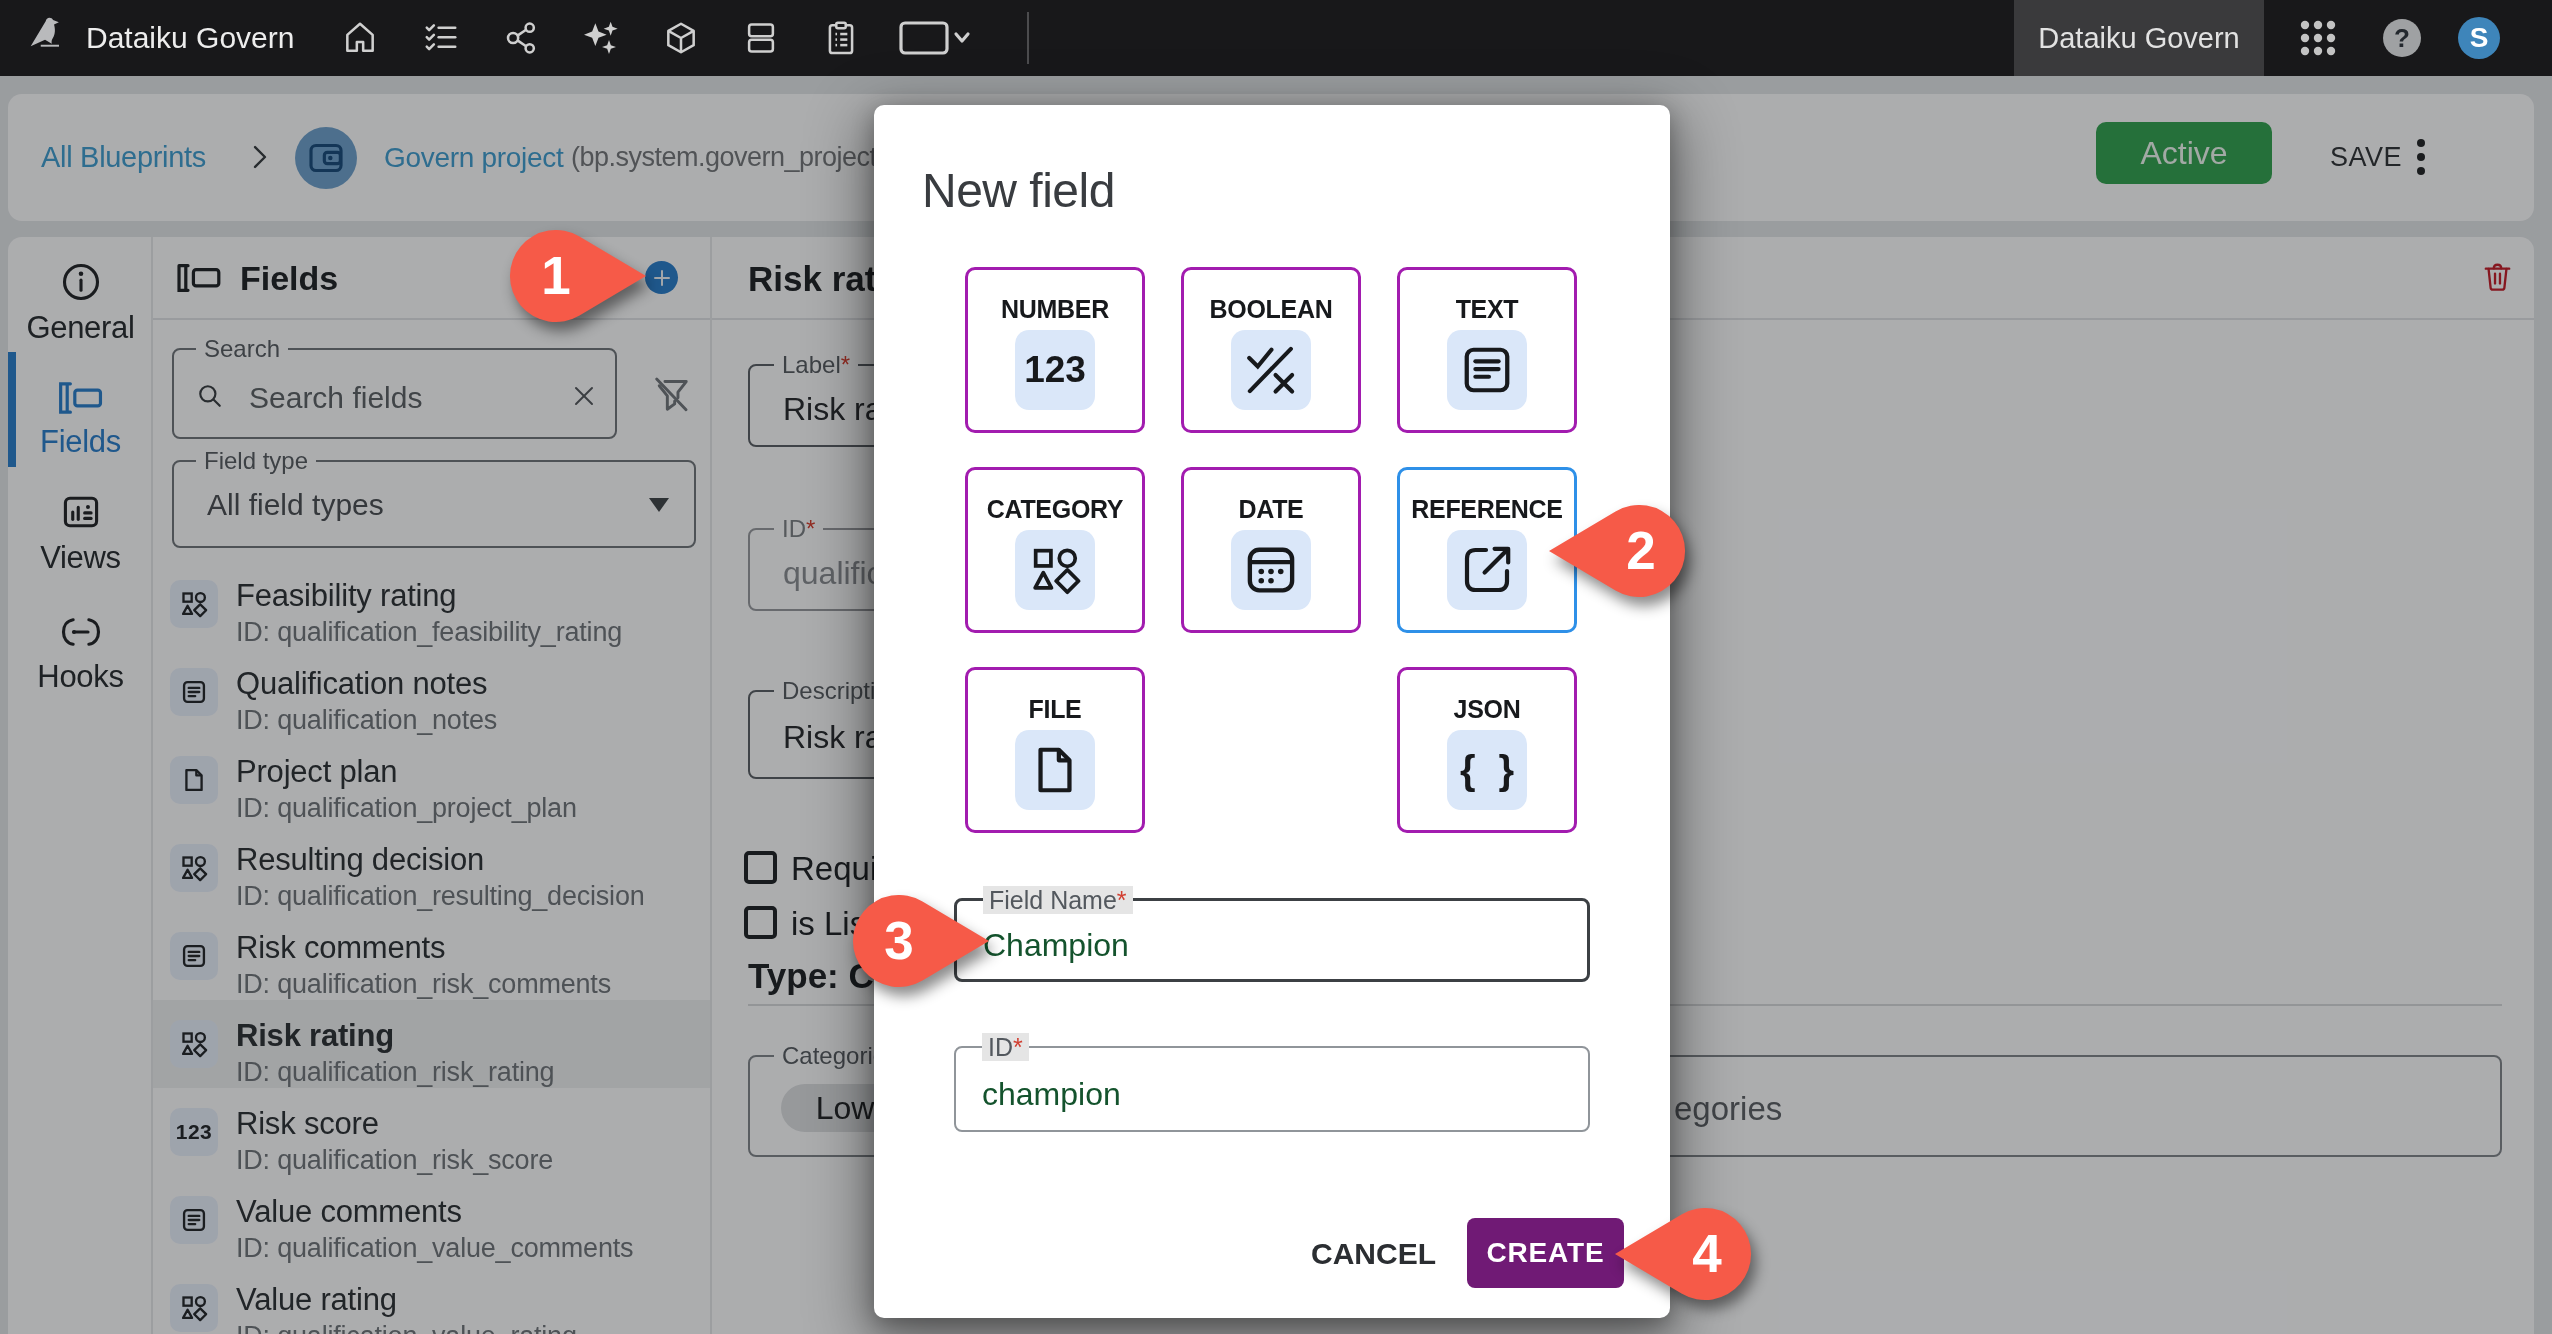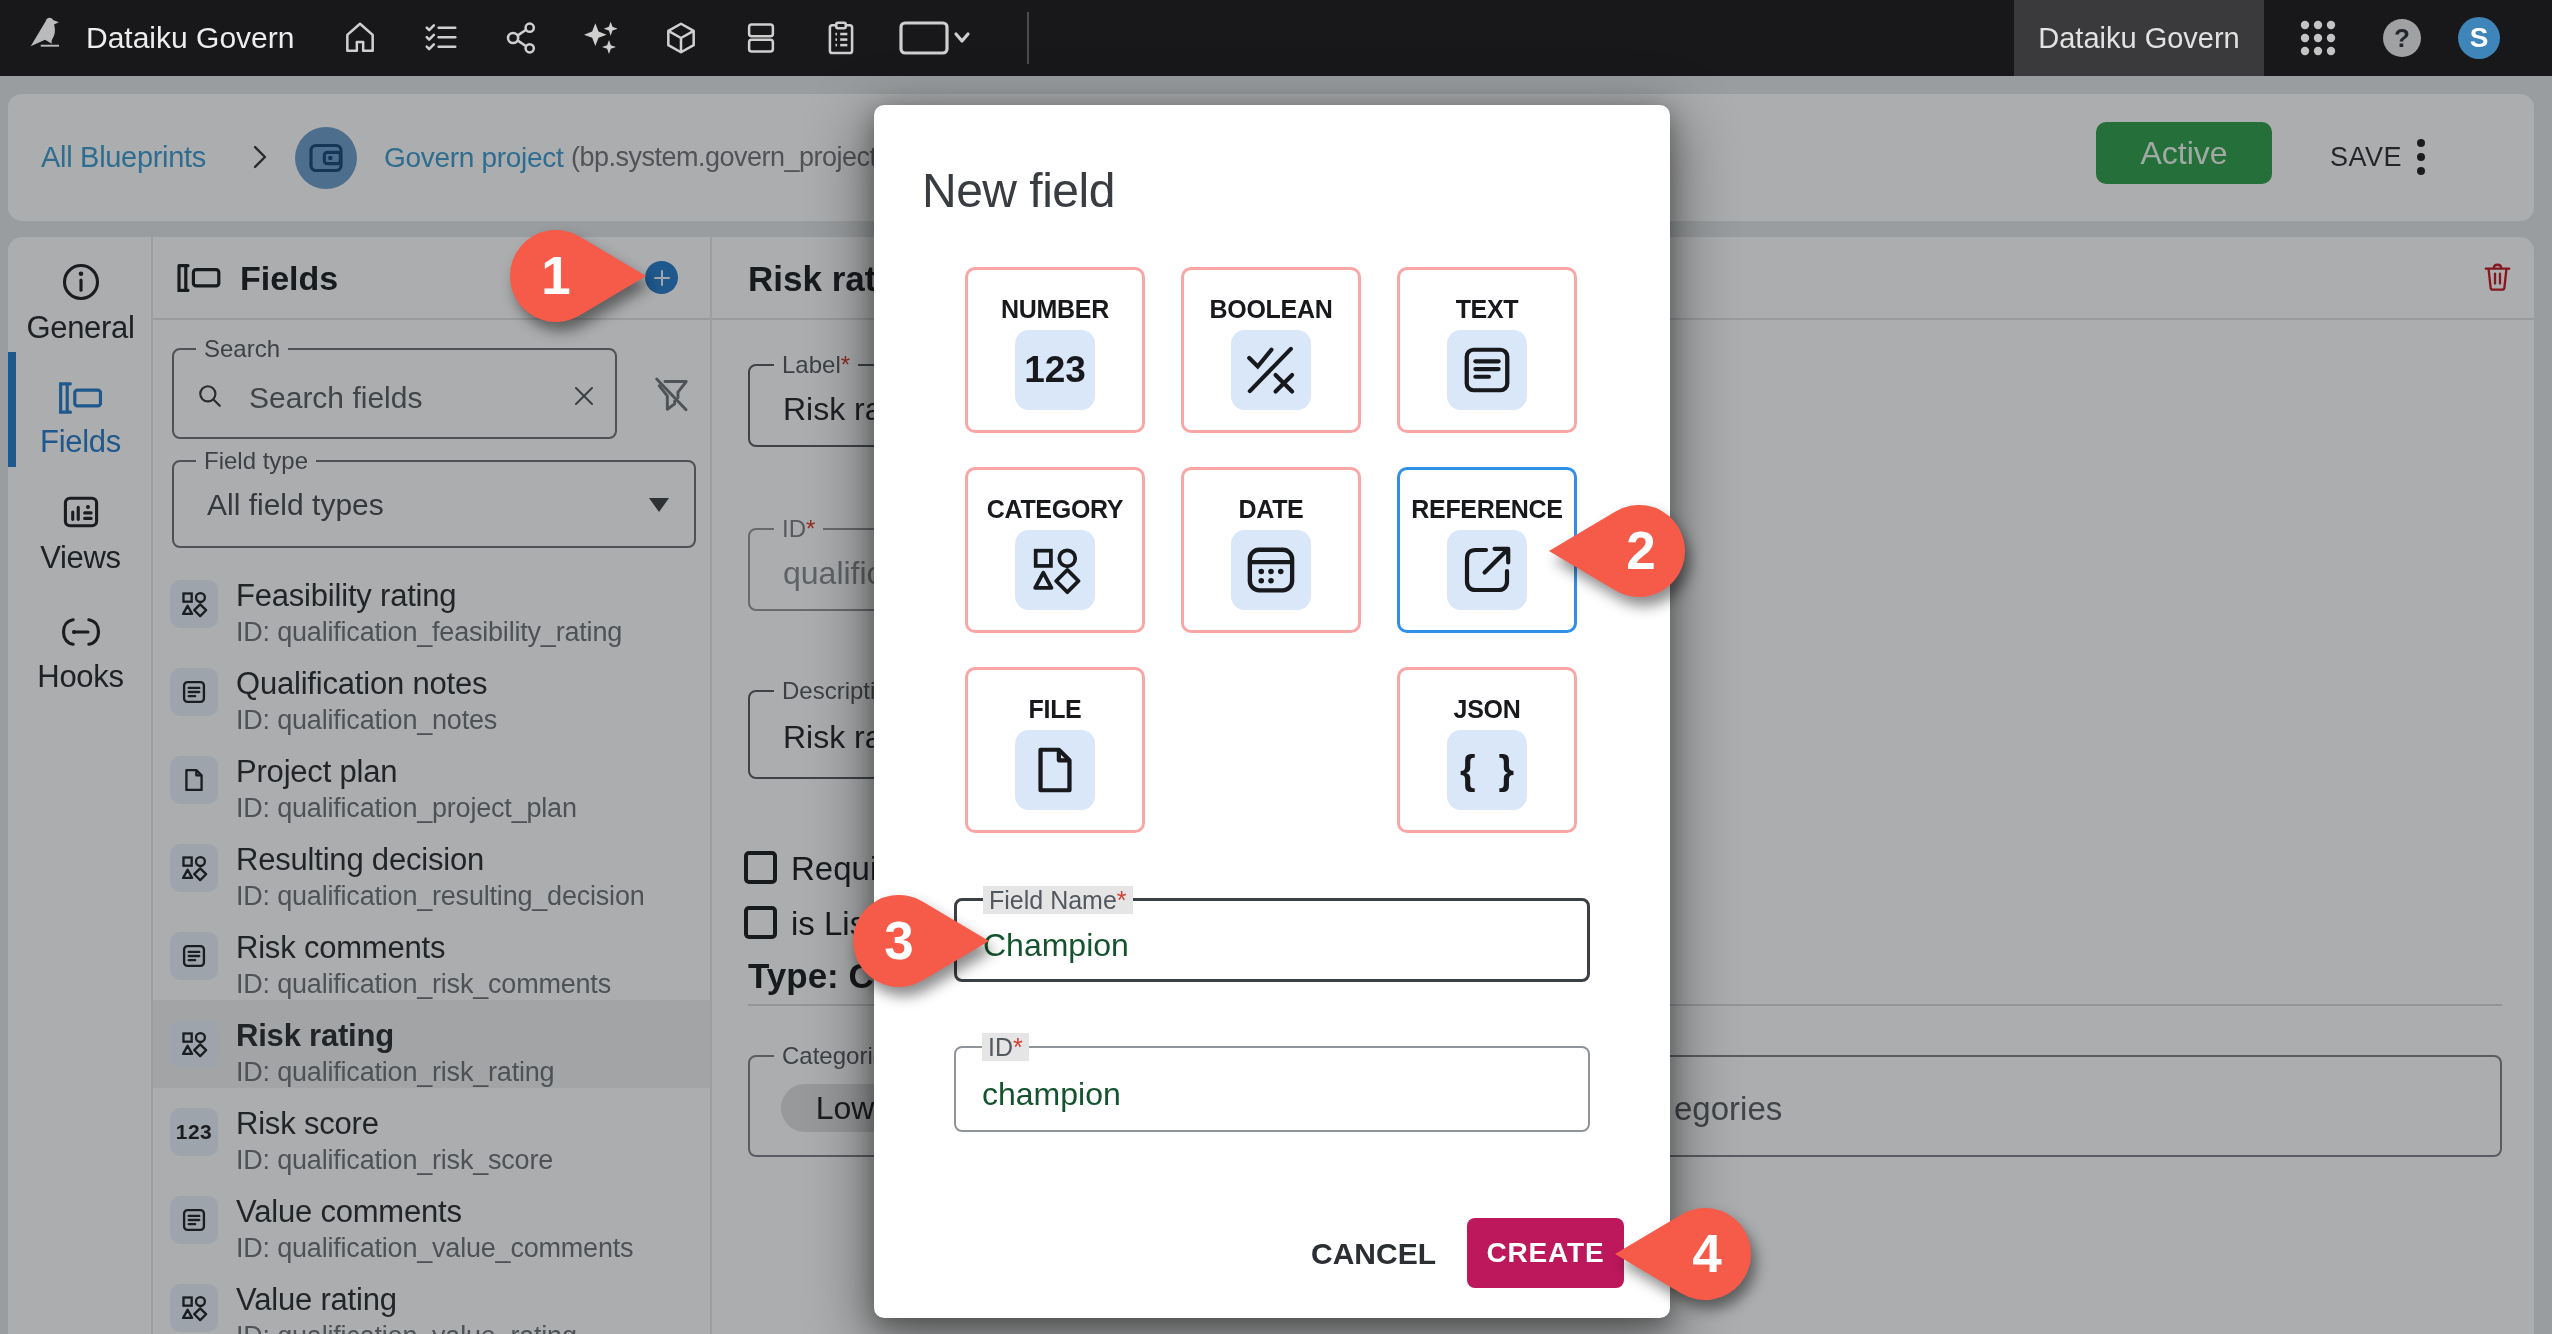--- a/index.html
+++ b/index.html
@@ -39,21 +39,21 @@
   #contentpanel { position:absolute; left:704px; top:0; width:1822px; height:1097px; }
 
   .chkbox { position:absolute; width:33px; height:33px; border:4px solid #23272b; border-radius:5px; }
 
   
   #overlay { position:absolute; left:0; top:76px; width:2552px; height:1258px; background:rgba(0,0,0,0.30); z-index:70; }
 
   
   #modal { position:absolute; left:874px; top:105px; width:796px; height:1213px; background:#fff; border-radius:10px; z-index:80;
            box-shadow:0 18px 60px 8px rgba(0,0,0,0.42), 0 6px 22px rgba(0,0,0,0.28); }
-  .tcard { position:absolute; width:180px; height:166px; border:3px solid #fca5a5; border-radius:10px; background:#fff; }
+  .tcard { position:absolute; width:180px; height:166px; border:3px solid #a21caf; border-radius:10px; background:#fff; }
   .tcard .tlabel { position:absolute; top:25px; width:100%; text-align:center; font-size:25px; font-weight:bold; color:#17191c; letter-spacing:-0.3px; }
   .tcard .tile { position:absolute; left:50%; top:60px; transform:translateX(-50%); width:80px; height:80px; border-radius:14px; background:#dae7f9; display:flex; align-items:center; justify-content:center; }
 
   .minput { position:absolute; left:80px; width:636px; border-radius:8px; background:#fff; }
   .minput .mlabel { position:absolute; left:26px; top:-15px; font-size:25px; color:#53585e; background:#e5e5e5; padding:0 6px; line-height:28px; }
   .minput .mval { position:absolute; left:26px; top:56%; transform:translateY(-50%); font-size:32px; color:#14532d; }
   .red { color:#d23f31; }
 
   
   .balloon { position:absolute; z-index:90; filter:drop-shadow(5px 9px 7px rgba(0,0,0,0.45)); }
@@ -479,21 +479,21 @@
   <div class="minput" style="top:793px; height:84px; border:3px solid #3c4044;">
     <div class="mlabel">Field Name<span class="red">*</span></div>
     <div class="mval">Champion</div>
   </div>
   <div class="minput" style="top:941px; height:86px; border:2px solid #90959a;">
     <div class="mlabel">ID<span class="red">*</span></div>
     <div class="mval">champion</div>
   </div>
 
   <div style="position:absolute; left:437px; top:1132px; width:124px; text-align:center; font-size:30px; font-weight:bold; letter-spacing:0px; color:#2b2e32;">CANCEL</div>
-  <div style="position:absolute; left:593px; top:1113px; width:157px; height:70px; border-radius:8px; background:#be185d; color:#fff; font-size:28px; font-weight:bold; letter-spacing:0.8px; display:flex; align-items:center; justify-content:center;">CREATE</div>
+  <div style="position:absolute; left:593px; top:1113px; width:157px; height:70px; border-radius:8px; background:#701a75; color:#fff; font-size:28px; font-weight:bold; letter-spacing:0.8px; display:flex; align-items:center; justify-content:center;">CREATE</div>
 </div>
 
 <svg class="balloon" style="left:508px; top:228px;" width="140" height="96" viewBox="-48 -48 140 96">
   <path d="M 90 0 L 23.5 -39.5 A 46 46 0 1 0 23.5 39.5 Z" fill="#f65a48"></path>
   <text x="0" y="18" text-anchor="middle" font-size="53" font-weight="bold" fill="#fff" font-family="Liberation Sans, sans-serif">1</text>
 </svg>
 <svg class="balloon" style="left:1547px; top:503px;" width="140" height="96" viewBox="-92 -48 140 96">
   <path d="M -90 0 L -23.5 -39.5 A 46 46 0 1 1 -23.5 39.5 Z" fill="#f65a48"></path>
   <text x="2" y="18" text-anchor="middle" font-size="53" font-weight="bold" fill="#fff" font-family="Liberation Sans, sans-serif">2</text>
 </svg>

